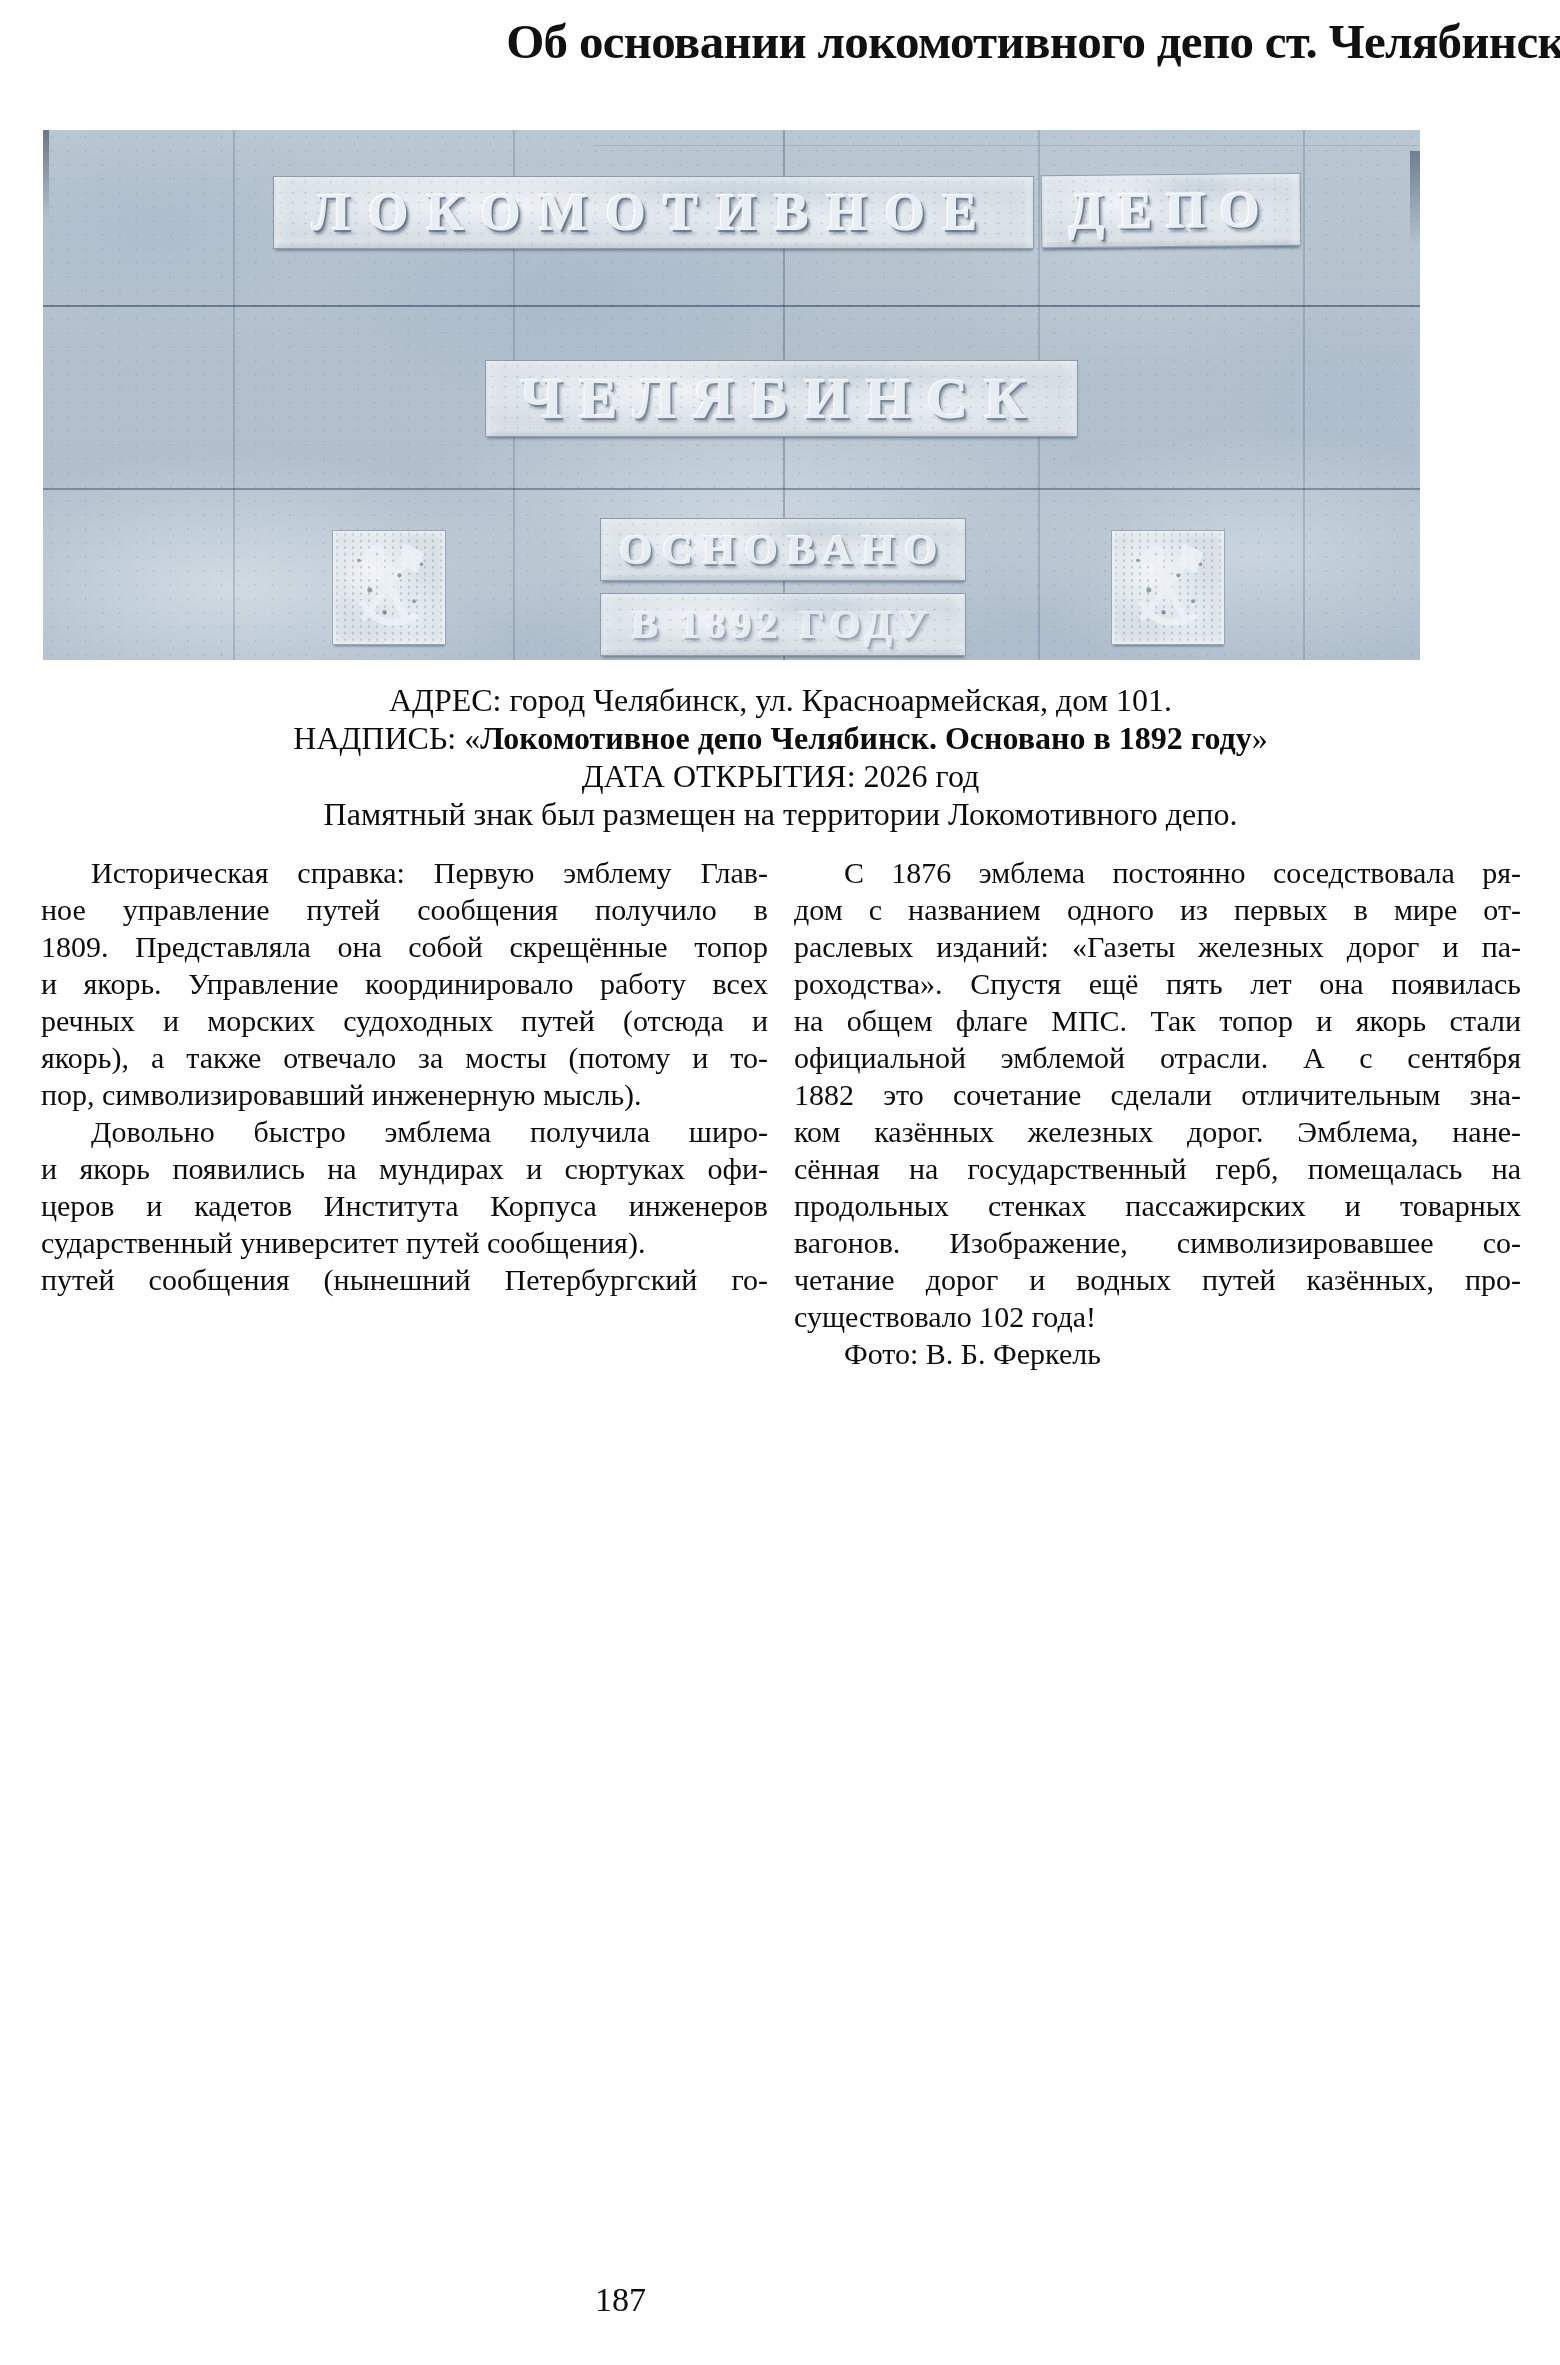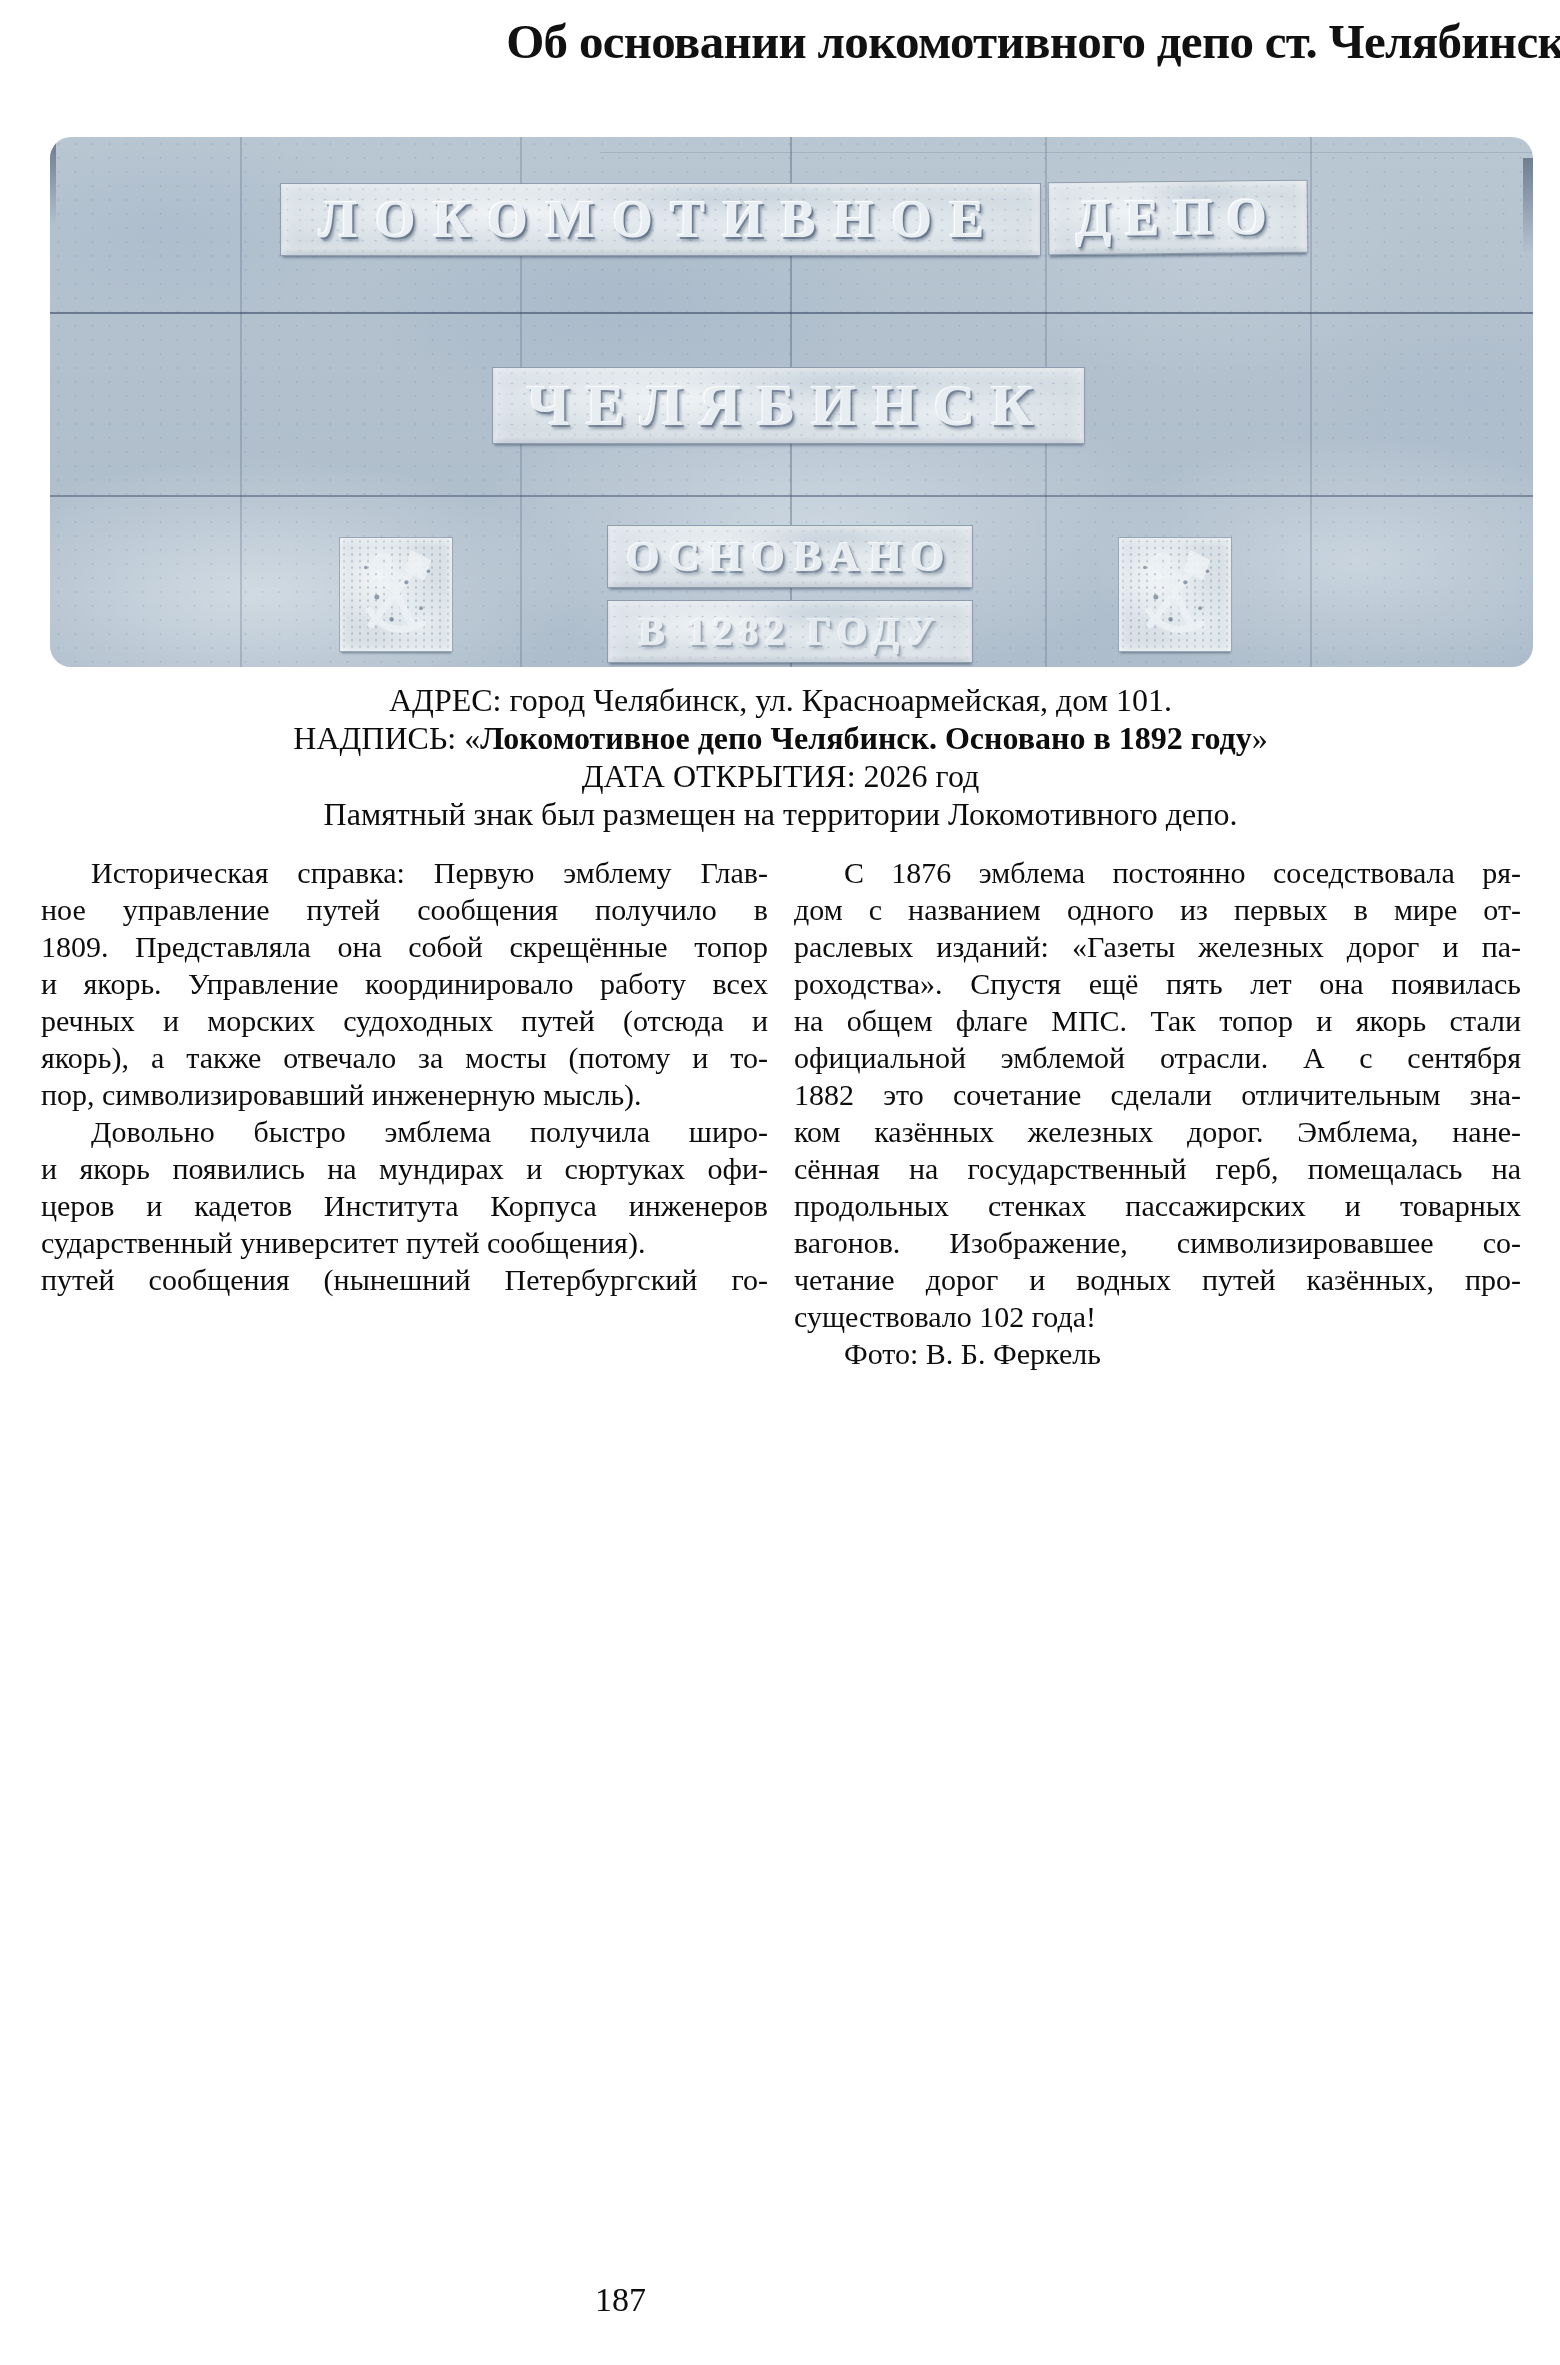--- a/index.html
+++ b/index.html
@@ -16,35 +16,34 @@
   
   .title{
     position:absolute;top:10.3px;left:0;width:1561px;
     margin:4px;text-align:right;
     font-size:49px;line-height:55px;font-weight:bold;
     letter-spacing:-0.7px;
   }
 
   
   .photo{
-    position:absolute;left:39px;top:126px;width:1483px;height:530px;
-    margin:11px;overflow:hidden;
+    position:absolute;left:39px;top:126px;width:1377px;height:530px;
+    margin:4px;overflow:hidden;
     background-color:#b5c3cf;
     background-image:
       radial-gradient(rgba(88,108,134,.18) 0.9px, transparent 1.3px),
       radial-gradient(ellipse 458px 192px at 14% 86%, rgba(236,242,246,.55), transparent 70%),
       radial-gradient(ellipse 502px 221px at 52% 74%, rgba(226,234,240,.55), transparent 70%),
       radial-gradient(ellipse 384px 177px at 88% 80%, rgba(232,239,244,.45), transparent 70%),
       radial-gradient(ellipse 310px 148px at 8% 18%, rgba(168,184,202,.55), transparent 72%),
       radial-gradient(ellipse 384px 162px at 38% 30%, rgba(158,176,196,.45), transparent 72%),
       radial-gradient(ellipse 310px 192px at 78% 22%, rgba(196,208,219,.6), transparent 70%),
       radial-gradient(ellipse 221px 133px at 96% 50%, rgba(170,186,203,.5), transparent 72%),
       linear-gradient(180deg,#b9c7d2 0%,#b2c0cd 45%,#aebdcb 100%);
     background-size:17px 14px,auto,auto,auto,auto,auto,auto,auto,auto;
-    border-radius:21px;
   }
   .seam{position:absolute;background:rgba(47,64,92,.55);}
   .seam.h{height:1.5px;}
   .seam.v{width:1.5px;opacity:.35;}
   .seam.faint{opacity:.25;}
   .smudge{position:absolute;pointer-events:none;}
 
   .panel{
     position:absolute;
     display:flex;align-items:center;justify-content:center;
@@ -149,21 +148,21 @@
     <div class="panel p-depo">
       <span class="wall-text">ДЕПО</span>
     </div>
     <div class="panel p-chel">
       <span class="wall-text">ЧЕЛЯБИНСК</span>
     </div>
     <div class="panel p-osn">
       <span class="wall-text">ОСНОВАНО</span>
     </div>
     <div class="panel p-god">
-      <span class="wall-text">В 1282 ГОДУ</span>
+      <span class="wall-text">В 1892 ГОДУ</span>
     </div>
 
     <div class="emblem left">
       <svg viewBox="0 0 152 153">
         <g stroke="#eef2f5" fill="none" stroke-linecap="round" opacity=".9">
           <circle cx="58" cy="33" r="10" stroke-width="7"></circle>
           <line x1="60" y1="43" x2="98" y2="118" stroke-width="9"></line>
           <line x1="42" y1="62" x2="82" y2="50" stroke-width="7"></line>
           <path d="M40 98 Q66 138 112 116" stroke-width="9"></path>
           <line x1="106" y1="34" x2="42" y2="118" stroke-width="9"></line>

